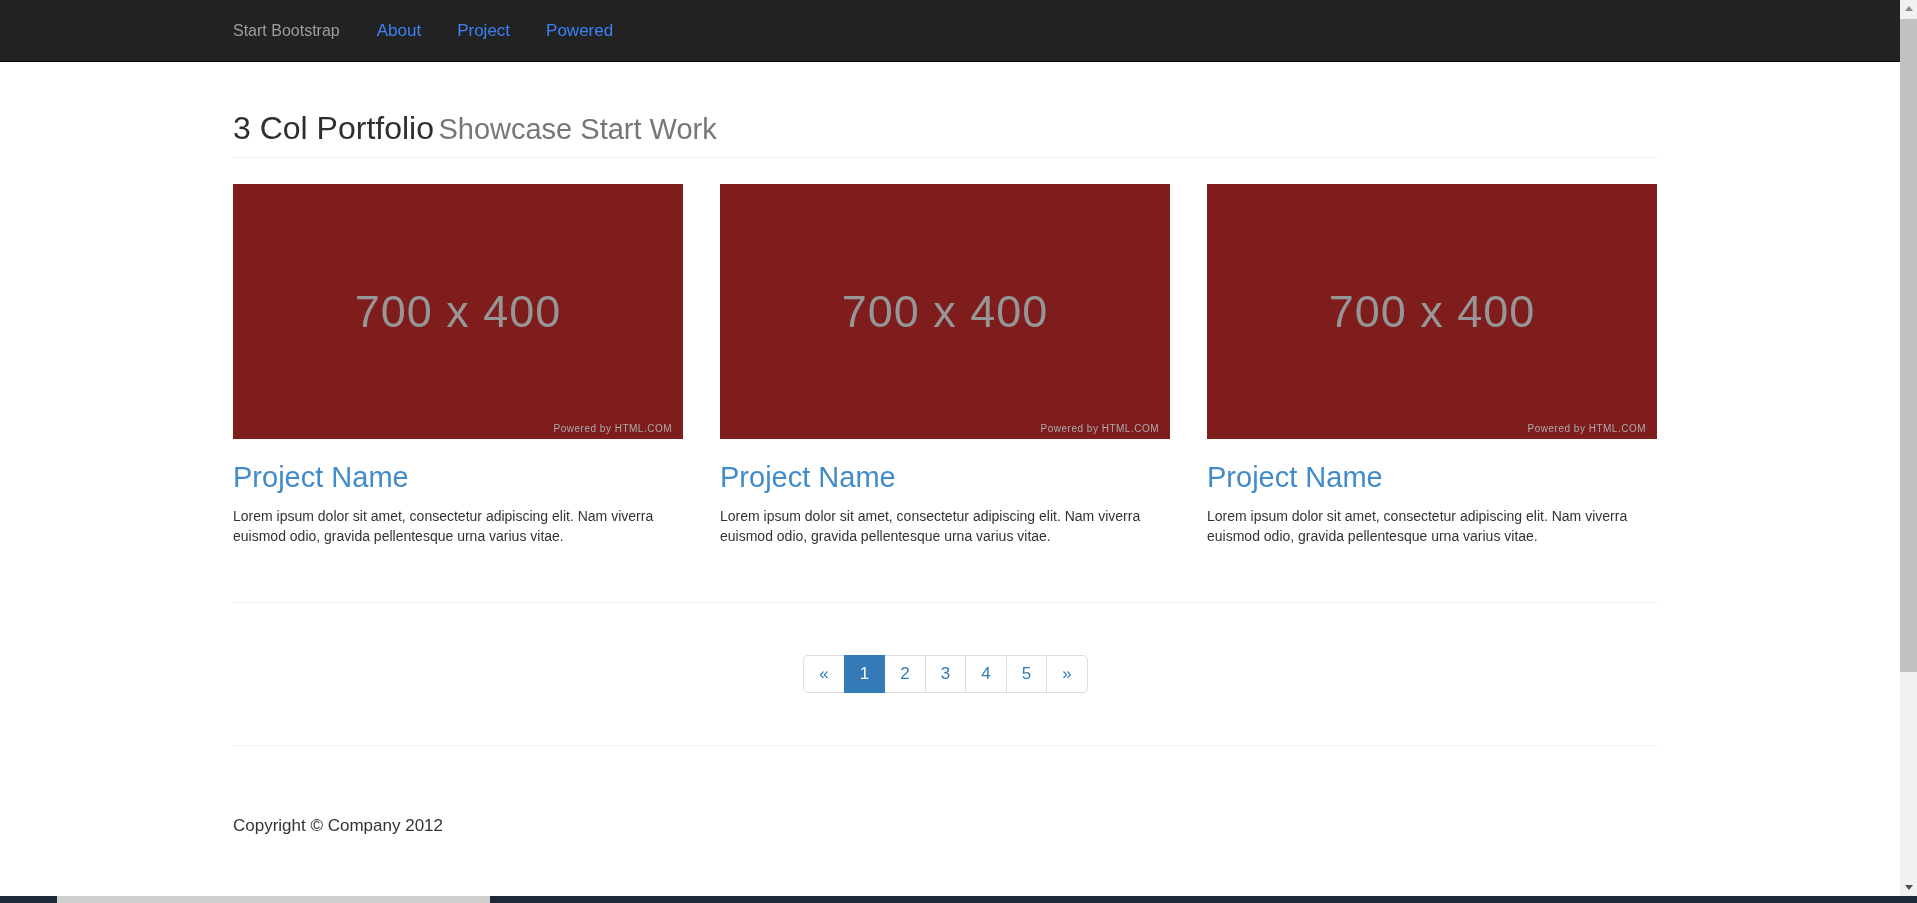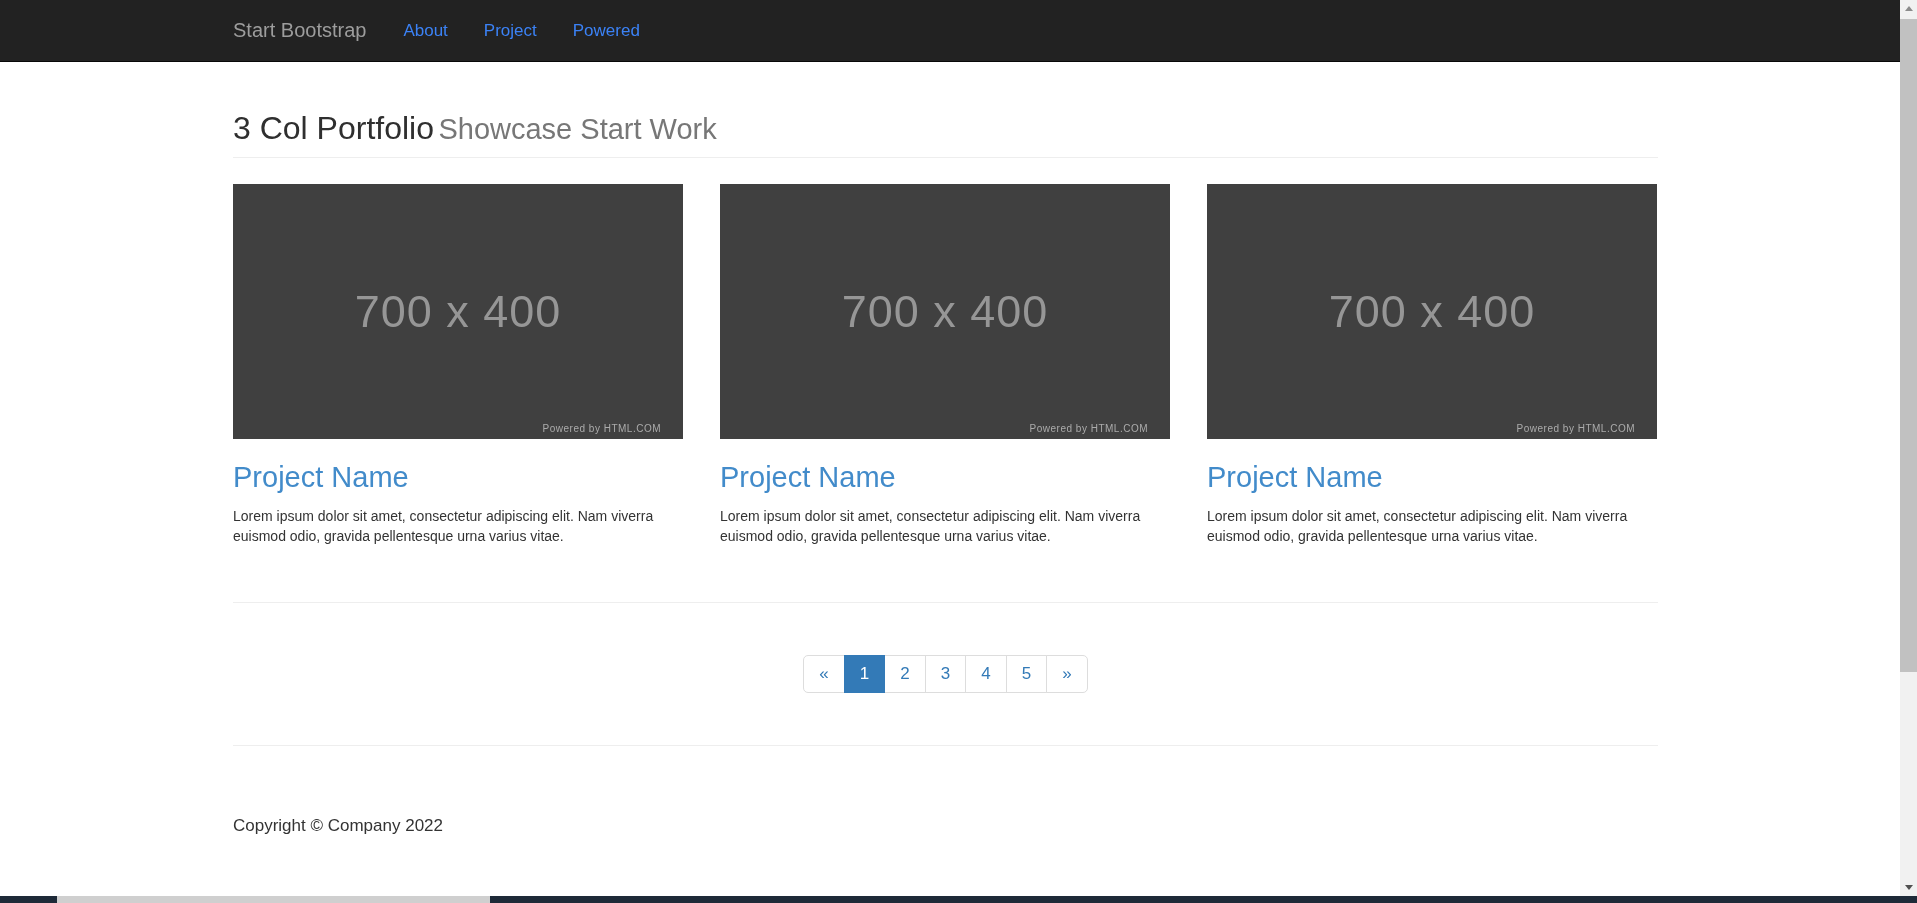--- a/index.html
+++ b/index.html
@@ -5,37 +5,37 @@
   * { margin:0; padding:0; box-sizing:border-box; }
   html,body { width:1917px; height:903px; overflow:hidden; background:#fff;
               font-family:"Liberation Sans", sans-serif; }
   .viewport { position:relative; width:1917px; height:903px; overflow:hidden; }
   .page { position:absolute; left:0; top:0; width:1900px; height:896px; overflow:hidden; background:#fff; }
 
   
   .navbar { width:1900px; height:62px; background:#222222; border-bottom:1px solid #080808;
             display:flex; align-items:center; }
   .navbar-inner { margin-left:233px; display:flex; align-items:center; }
-  .brand { color:#9d9d9d; font-size:20px; text-decoration:none; margin-right:19px; cursor:pointer; }
+  .brand { color:#9d9d9d; font-size:16px; text-decoration:none; margin-right:19px; cursor:pointer; }
   .nav-links { display:flex; }
   .nav-link { color:#3b82f6; font-size:17px; text-decoration:none; padding:0 18px; line-height:62px; cursor:pointer; }
 
   
   .container { width:1425px; margin-left:233px; }
   .page-header { margin-top:49px; padding-bottom:11px; border-bottom:1px solid #eeeeee; }
   .page-header h1 { font-size:32px; font-weight:500; color:#2f2f2f; line-height:1.1; display:inline; }
   .page-header .subtitle { font-size:29px; font-weight:400; color:#777777; }
 
   
   .row { display:flex; gap:37px; margin-top:26px; }
   .col { width:450px; }
-  .thumb { position:relative; width:450px; height:255px; background:#404040;
+  .thumb { position:relative; width:450px; height:255px; background:#7f1d1d;
            display:flex; align-items:center; justify-content:center; cursor:pointer; }
   .thumb-label { font-size:45px; color:#969696; letter-spacing:1px; }
-  .thumb-watermark { position:absolute; right:22px; bottom:5px; font-size:10px; color:#ababab; letter-spacing:.5px; }
+  .thumb-watermark { position:absolute; right:11px; bottom:5px; font-size:10px; color:#ababab; letter-spacing:.5px; }
   .proj-title { margin-top:22px; font-size:29px; font-weight:500; color:#428bca; text-decoration:none; display:inline-block; cursor:pointer; }
   .proj-desc { margin-top:12px; font-size:14px; line-height:1.43; color:#333333; }
 
   hr.sep { border:none; border-top:1px solid #eeeeee; }
   .sep1 { margin-top:56px; }
   .sep2 { margin-top:52px; }
 
   
   .pager-wrap { margin-top:52px; display:flex; justify-content:center; }
   .pagination { display:flex; }
@@ -127,21 +127,21 @@
           <a class="page-btn">3</a>
           <a class="page-btn">4</a>
           <a class="page-btn">5</a>
           <a class="page-btn last">»</a>
         </div>
       </div>
 
       <hr class="sep sep2">
 
       <footer>
-        <p class="footer-text">Copyright © Company 2022</p>
+        <p class="footer-text">Copyright © Company 2012</p>
       </footer>
 
     </div>
   </div>
 
   <div class="v-scrollbar">
     <div class="v-scroll-btn up">
       <span class="tri-up"></span>
     </div>
     <div class="v-thumb"></div>

